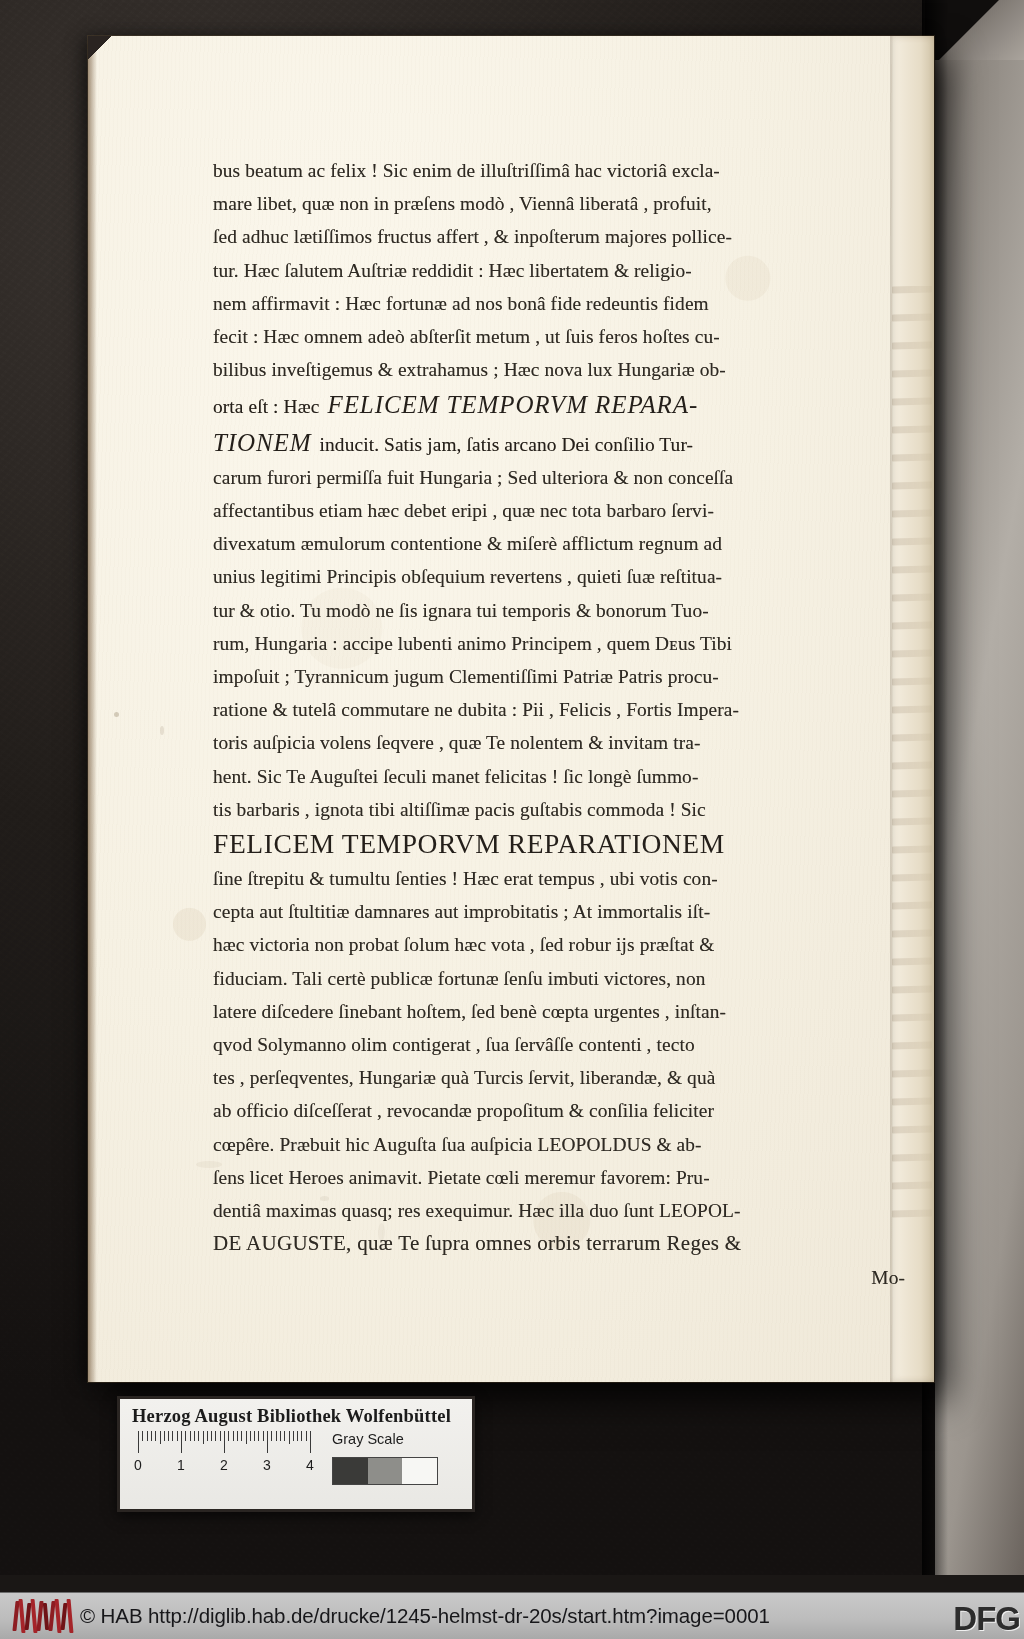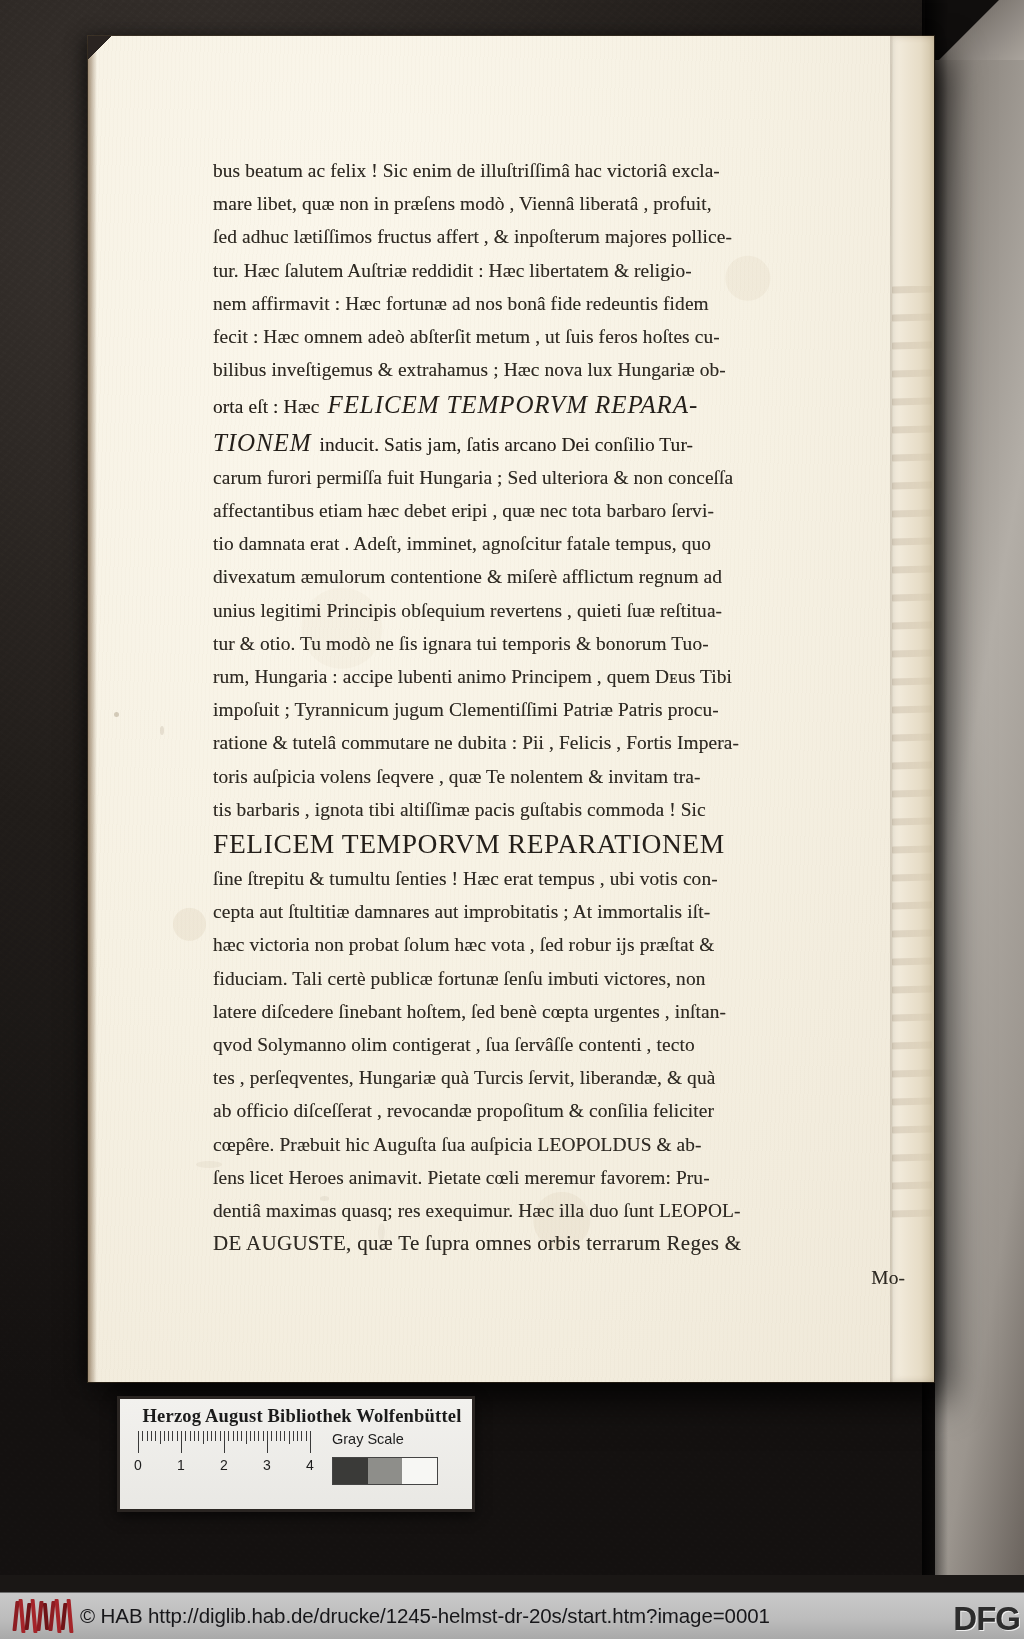--- a/index.html
+++ b/index.html
@@ -128,21 +128,21 @@
   }
   #scaleinner{
     width:100%;height:100%;
     background:linear-gradient(180deg,#f2f1ee 0%,#e9e8e4 100%);
     position:relative;
     display:flex;flex-direction:column;
   }
   #hab-title{
     font-family:"Liberation Serif", serif;
     font-weight:bold;font-size:18.5px;color:#1b1b1b;
-    padding:7px 0 2px 12px;letter-spacing:.2px;text-align:center;
+    padding:7px 0 2px 12px;letter-spacing:.2px;
   }
   #scalerow{display:flex;align-items:flex-start;padding:2px 0 0 12px;}
   #ruler{position:relative;width:186px;height:26px;}
   #ruler .tick{position:absolute;top:0;width:1px;background:#3a3a3a;}
   #digits{position:relative;width:186px;height:20px;}
   #digits span{
     position:absolute;top:0;font-family:"Liberation Sans", sans-serif;
     font-size:14px;color:#1d1d1d;transform:translateX(-50%);
   }
   #grayblock{margin-left:14px;display:flex;flex-direction:column;}
@@ -249,28 +249,28 @@
     <div class="line">tur.    Hæc ſalutem Auſtriæ reddidit : Hæc libertatem  &amp;  religio-</div>
     <div class="line">nem affirmavit :  Hæc fortunæ ad nos bonâ  fide redeuntis fidem</div>
     <div class="line">fecit : Hæc omnem adeò abſterſit metum ,  ut ſuis feros hoſtes cu-</div>
     <div class="line">bilibus inveſtigemus &amp; extrahamus ; Hæc nova lux Hungariæ ob-</div>
 
     <div class="display"><span class="line" style="font-size:19.4px;">orta eſt : Hæc</span> <span class="caps">FELICEM  TEMPORVM  REPARA-</span></div>
     <div class="display"><span class="caps">TIONEM</span> <span class="line" style="font-size:19.4px;">inducit.    Satis jam, ſatis arcano Dei conſilio Tur-</span></div>
 
     <div class="line">carum furori permiſſa fuit Hungaria ; Sed ulteriora &amp; non conceſſa</div>
     <div class="line">affectantibus etiam hæc debet eripi ,  quæ nec tota  barbaro  ſervi-</div>
-    <div class="line">tio damnata erat .    Adeſt, imminet, agnoſcitur fatale tempus, quo</div>
     <div class="line">divexatum æmulorum contentione &amp; miſerè afflictum regnum ad</div>
     <div class="line">unius legitimi Principis obſequium revertens , quieti ſuæ reſtitua-</div>
     <div class="line">tur &amp; otio.    Tu modò ne ſis ignara tui temporis &amp; bonorum Tuo-</div>
     <div class="line">rum, Hungaria :   accipe lubenti animo Principem , quem Dᴇus Tibi</div>
     <div class="line">impoſuit ; Tyrannicum  jugum Clementiſſimi Patriæ Patris procu-</div>
     <div class="line">ratione &amp; tutelâ commutare ne dubita : Pii , Felicis , Fortis Impera-</div>
     <div class="line">toris auſpicia volens ſeqvere ,  quæ Te nolentem  &amp;  invitam tra-</div>
+    <div class="line">hent.    Sic Te Auguſtei ſeculi manet felicitas ! ſic longè ſummo-</div>
     <div class="line">tis barbaris ,  ignota tibi altiſſimæ pacis guſtabis commoda !  Sic</div>
 
     <div class="display d2">FELICEM  TEMPORVM  REPARATIONEM</div>
 
     <div class="line">ſine ſtrepitu &amp; tumultu ſenties ! Hæc erat tempus , ubi votis con-</div>
     <div class="line">cepta aut ſtultitiæ damnares aut improbitatis ;  At immortalis iſt-</div>
     <div class="line">hæc victoria non probat ſolum hæc vota ,  ſed  robur  ijs præſtat &amp;</div>
     <div class="line">fiduciam.     Tali certè publicæ fortunæ ſenſu imbuti victores, non</div>
     <div class="line">latere diſcedere ſinebant hoſtem, ſed benè cœpta urgentes , inſtan-</div>
     <div class="line">qvod Solymanno olim  contigerat ,  ſua ſervâſſe contenti  ,  tecto</div>

